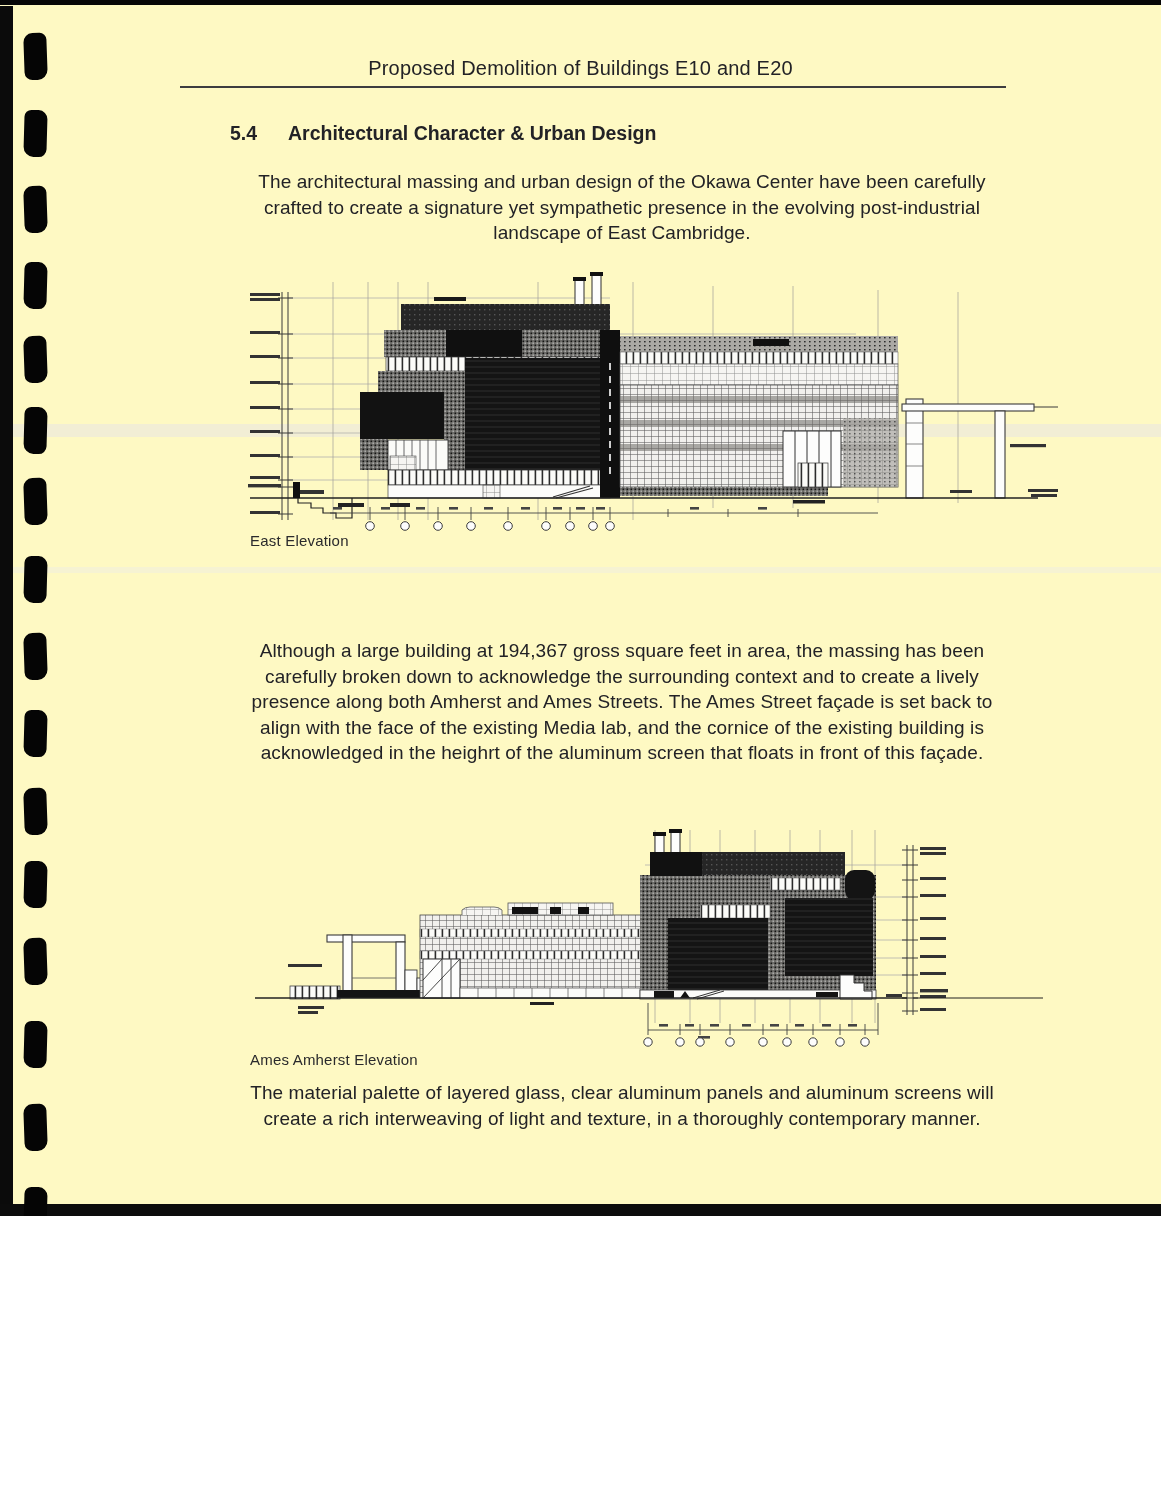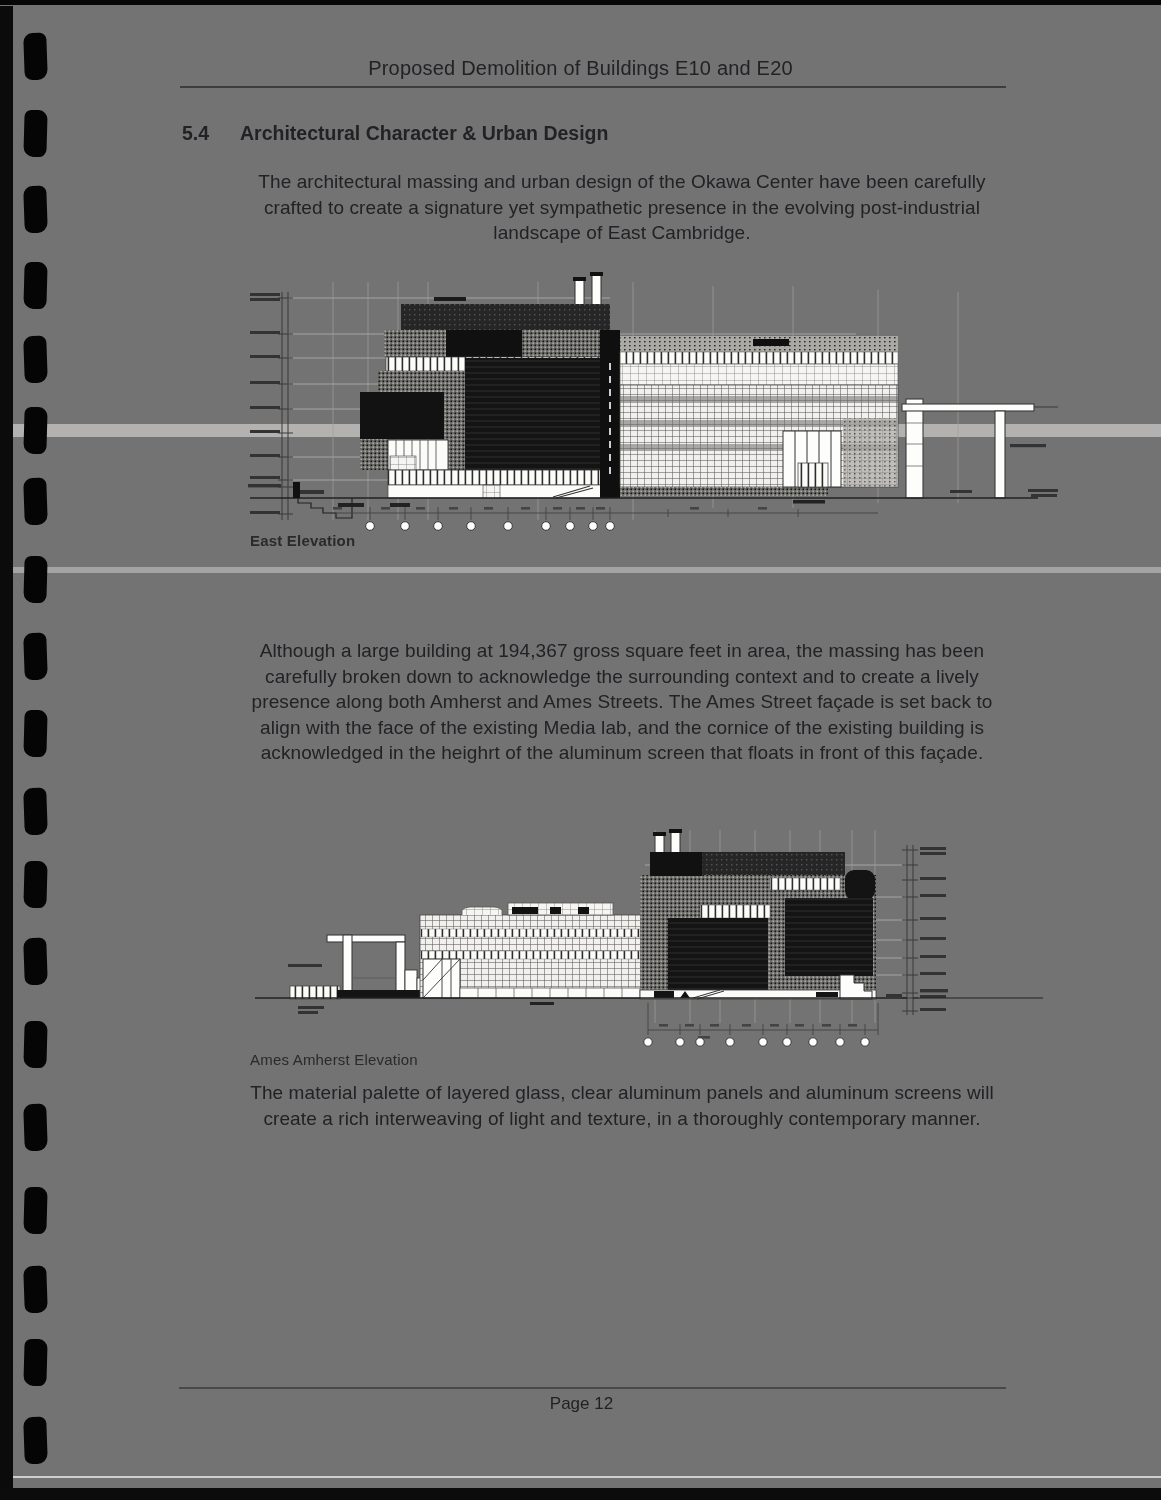--- a/index.html
+++ b/index.html
@@ -1,43 +1,43 @@
 <!DOCTYPE html>
 <html><head>
 <meta charset="utf-8">
 <style>
   html,body{margin:0;padding:0;background:#ffffff;}
   .page{
-    position:relative; width:1161px; height:1500px; overflow:hidden;
-    background:#737373; font-family:"Liberation Sans", sans-serif; color:#222226;
+    position:relative; width:1161px; height:1216px; overflow:hidden;
+    background:#fef9c3; font-family:"Liberation Sans", sans-serif; color:#222226;
   }
   
   .edge-top{position:absolute;top:0;left:0;width:100%;height:5px;background:#070707;}
   .edge-left{position:absolute;top:6px;left:0;width:13px;height:1494px;background:#0b0b0b;}
   .edge-bottom{position:absolute;bottom:0;left:0;width:100%;height:12px;background:#0c0c0c;}
   .scan-band1{position:absolute;top:424px;left:0;width:100%;height:13px;background:#e7e6e3;opacity:.55;}
   .scan-band2{position:absolute;top:567px;left:0;width:100%;height:6px;background:#ececea;opacity:.4;}
   .scan-line{position:absolute;top:1476px;left:0;width:100%;height:2px;background:#cfcecc;}
   .bmark{
     position:absolute;left:24px;width:23px;height:47px;background:#050505;
     border-radius:7px 9px 8px 10px;
   }
   .bmark:nth-of-type(odd){transform:rotate(-2deg);border-radius:9px 7px 10px 8px;}
   .bmark:nth-of-type(even){transform:rotate(1.6deg);}
   
   .doc-title{position:absolute;top:57px;left:0;width:100%;text-align:center;font-size:20px;letter-spacing:.2px;}
   .title-rule{position:absolute;top:86px;left:180px;width:826px;height:2px;background:#3d3d3f;}
   .section-head{position:absolute;top:122px;left:182px;font-size:19.5px;font-weight:bold;white-space:nowrap;}
-  .section-head .num{display:inline-block;width:58px;}
+  .section-head .num{display:inline-block;width:58px;margin-left:48px;}
   .para{position:absolute;left:250px;width:744px;font-size:19px;line-height:25.5px;letter-spacing:.1px;color:#222226;text-align:center;}
   .p1{top:169px;}
   .p2{top:620px;margin-top:18px;}
   .p3{top:1080px;}
   .fig-caption{position:absolute;font-size:15px;color:#2a2a2c;letter-spacing:.2px;}
-  .cap-east{left:250px;top:532px;font-weight:bold;}
+  .cap-east{left:250px;top:532px;}
   .cap-ames{left:250px;top:1051px;}
   .footer-rule{position:absolute;top:1387px;left:179px;width:827px;height:2px;background:#48484a;}
   .footer-label{position:absolute;top:1394px;left:1px;width:100%;text-align:center;font-size:17px;color:#222;}
   .drawing{position:absolute;}
 </style>
 </head>
 <body>
 
 <div class="page">
 

